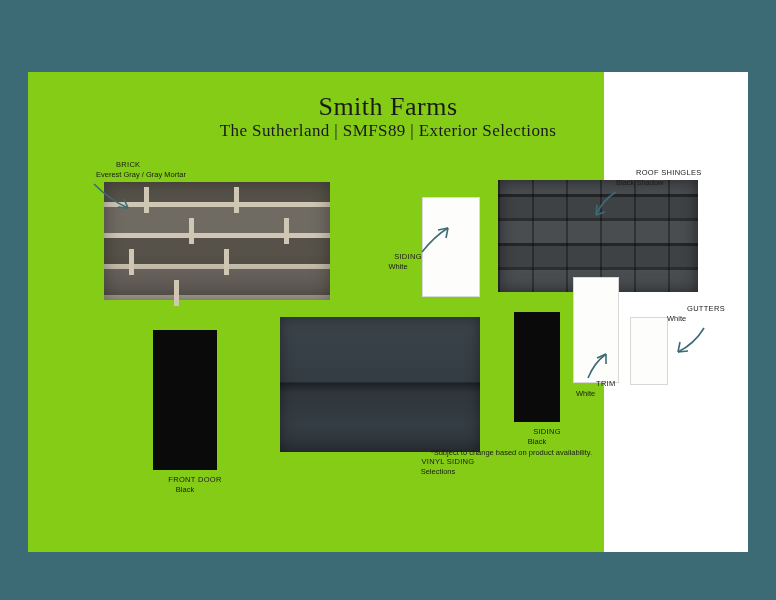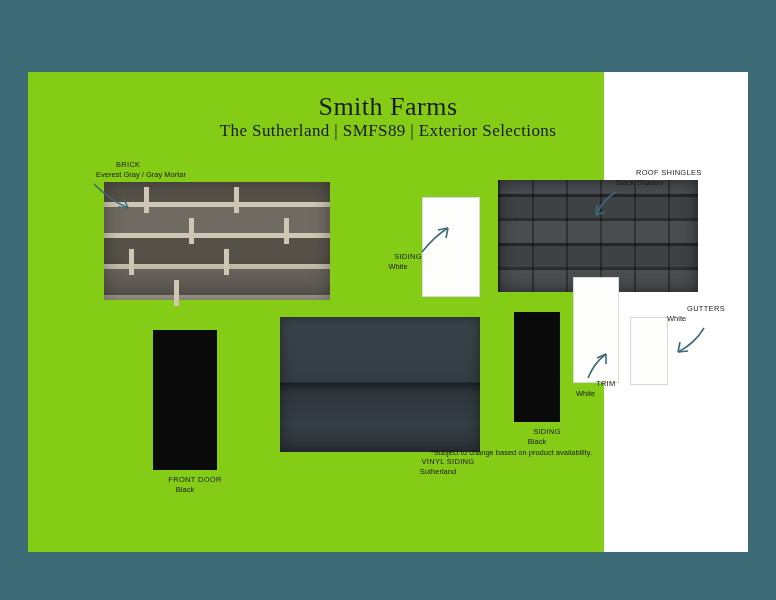--- a/index.html
+++ b/index.html
@@ -241,21 +241,21 @@
 
     <div class="swatch black-sw gutters"></div>
     <div class="lbl center" style="left:470px; top:355px; width:78px;">
       <div class="l1">SIDING</div>
       <div class="l2">Black</div>
     </div>
 
     <div class="swatch siding"></div>
     <div class="lbl center" style="left:360px; top:385px; width:100px;">
       <div class="l1">VINYL SIDING</div>
-      <div class="l2">Sutherland</div>
+      <div class="l2">Selections</div>
     </div>
 
     <div class="swatch black-sw frontdoor"></div>
     <div class="lbl center" style="left:110px; top:403px; width:94px;text-align:center;">
       <div class="l1">FRONT DOOR</div>
       <div class="l2">Black</div>
     </div>
 
     <div class="footnote">*Subject to change based on product availability.</div>
 

